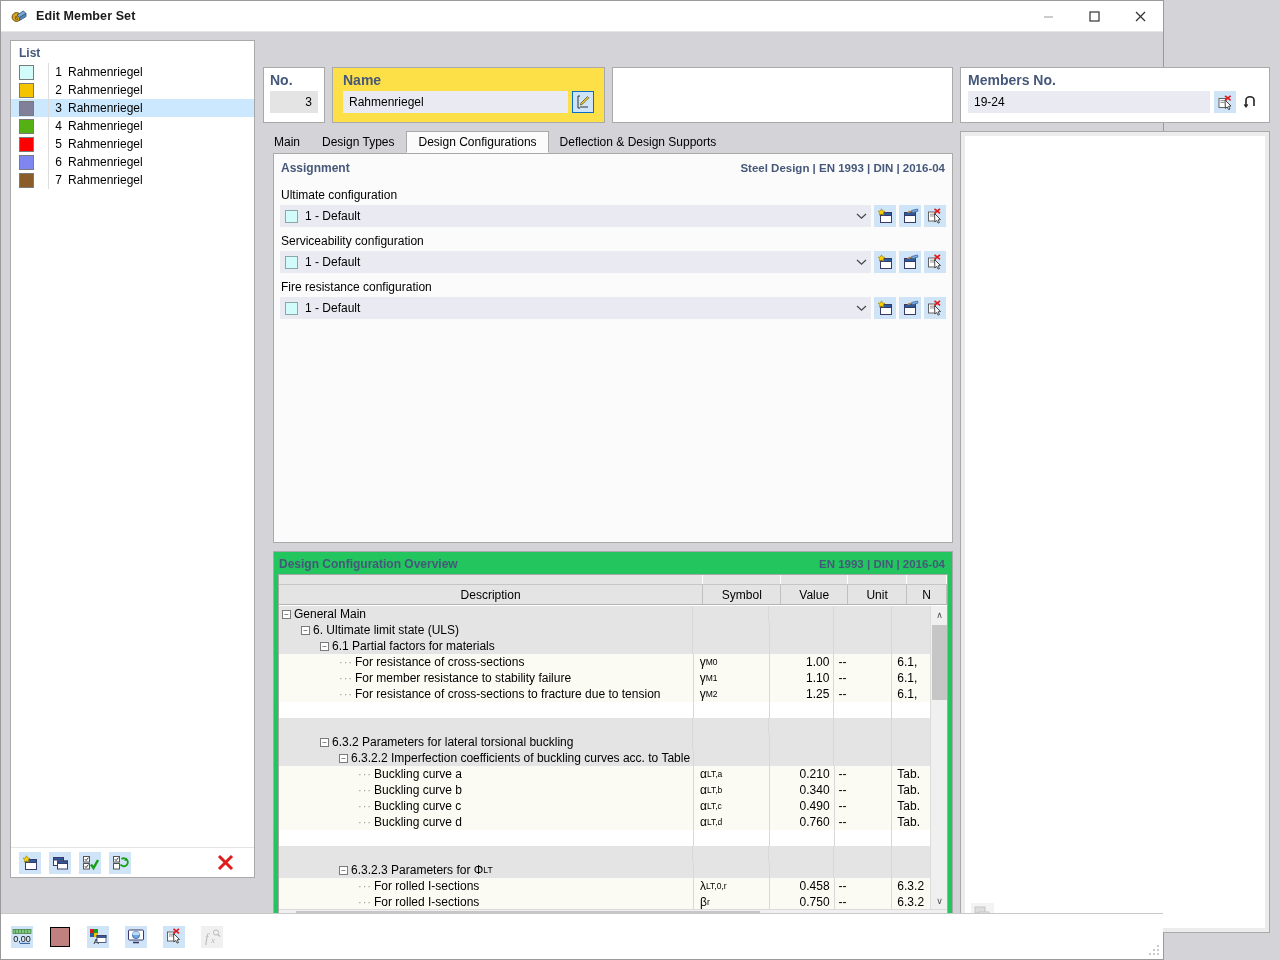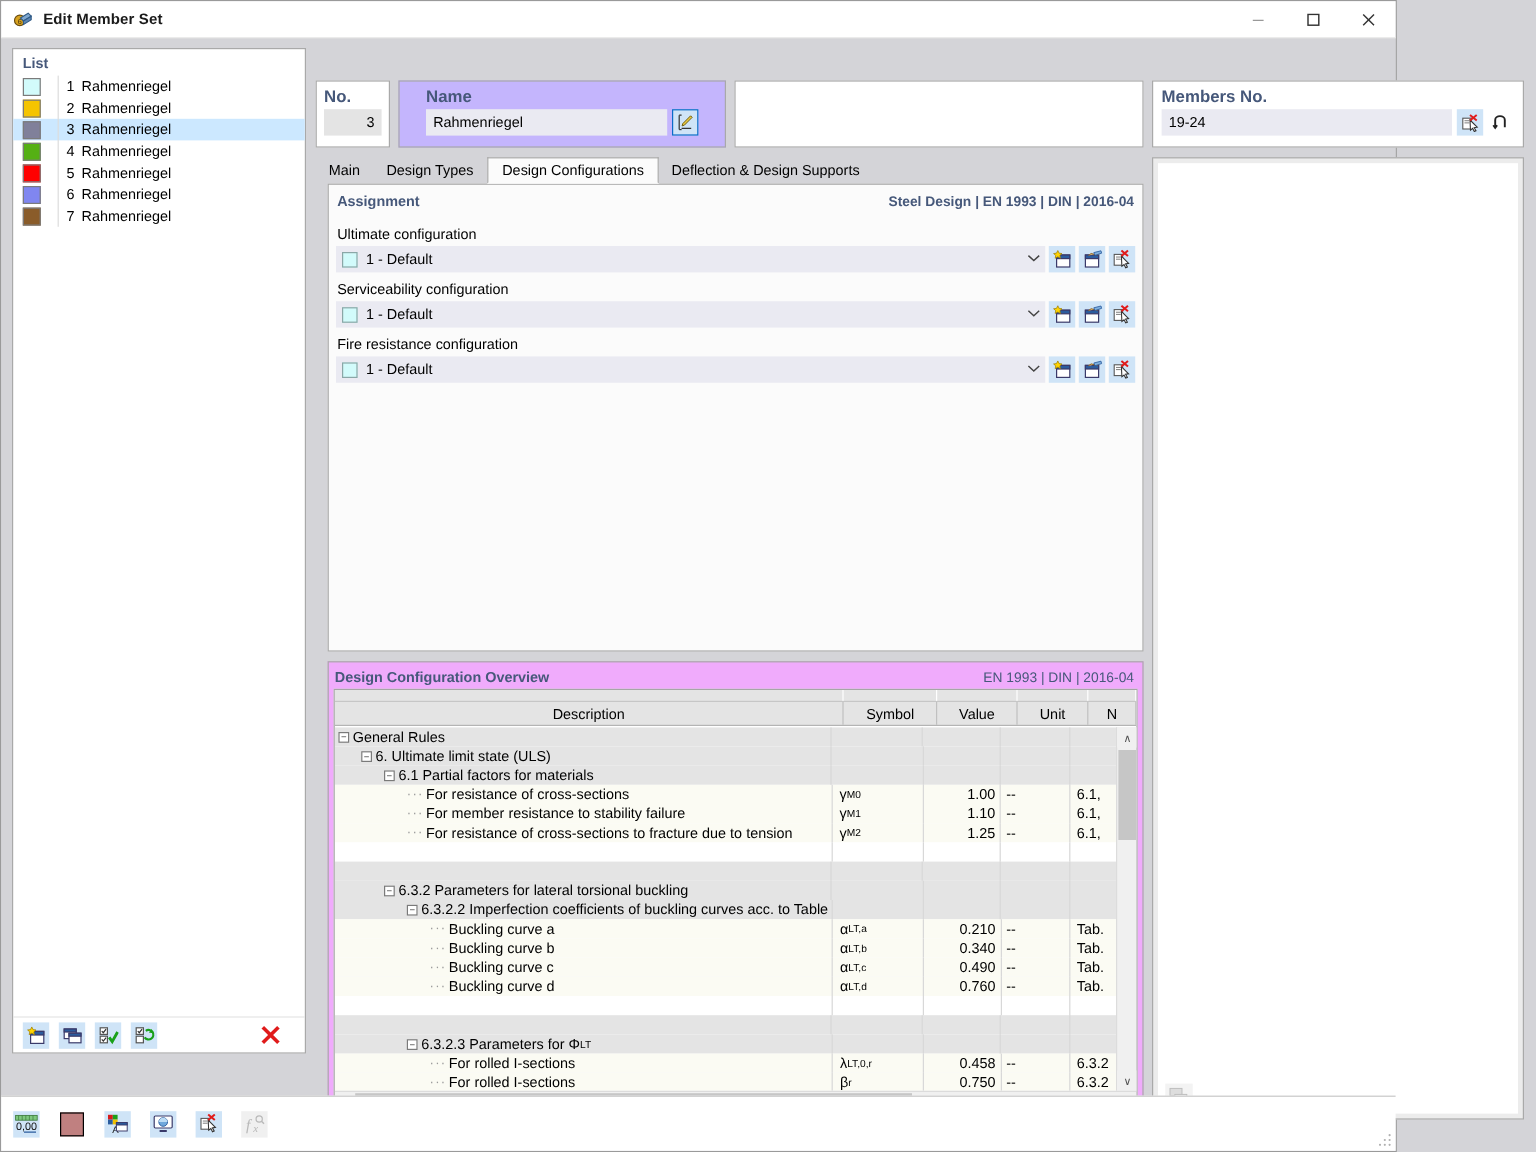--- a/index.html
+++ b/index.html
@@ -108,22 +108,22 @@
   
   .fld-no {
     position: absolute; left: 262px; top: 35px;
     width: 62px; height: 56px;
     background: #fff; border: 1px solid #a9a9a9;
     padding: 4px 6px;
   }
   .fld-name {
     position: absolute; left: 331px; top: 35px;
     width: 273px; height: 56px;
-    background: #c4b5fd; border: 1px solid #a9a9a9;
-    padding: 4px 22px;
+    background: #fde047; border: 1px solid #a9a9a9;
+    padding: 4px 10px;
   }
   .fld-blank {
     position: absolute; left: 611px; top: 35px;
     width: 341px; height: 56px;
     background: #fff; border: 1px solid #a9a9a9;
   }
   .fld-members {
     position: absolute; left: 959px; top: 35px;
     width: 310px; height: 56px;
     background: #fff; border: 1px solid #a9a9a9;
@@ -204,29 +204,29 @@
   .combo .ctext { font-size: 12px; }
   .combo .carrow {
     margin-left: auto;
     font-size: 10px; color: #333;
   }
 
   
   .overview {
     position: absolute; left: 272px; top: 519px;
     width: 680px; height: 382px;
-    background: #f0abfc;
+    background: #22c55e;
     border: 1px solid #a9a9a9;
   }
   .ov-head {
     display: flex; justify-content: space-between; align-items: baseline;
     padding: 5px 7px 5px 5px;
   }
   .ov-title { font-size: 12px; font-weight: bold; color: #46587a; }
-  .ov-std { font-size: 11.5px; font-weight: normal; color: #46587a; }
+  .ov-std { font-size: 11.5px; font-weight: bold; color: #46587a; }
 
   .grid-wrap {
     position: absolute; left: 4px; right: 4px;
     top: 22px; bottom: 4px;
     background: #fff;
     border: 1px solid #a6a6a6;
     overflow: hidden;
   }
   .grid-filterbar {
     height: 10px; background: #e4e4e4;
@@ -660,21 +660,21 @@
             <div class="gh" style="width: 428px;">Description</div>
             <div class="gh" style="width: 79px;">Symbol</div>
             <div class="gh" style="width: 67px;">Value</div>
             <div class="gh" style="width: 60px;">Unit</div>
             <div class="gh" style="width: 40px;">N</div>
           </div>
         <div class="grid-body" id="grid-body">
             <div class="grow group">
               <div class="gc desc" style="width: 428px; padding-left: 3px;">
                 <span class="twisty">−</span>
-                <span>General Rules</span>
+                <span>General Main</span>
               </div>
               <div class="gc sym" style="width: 79px;"></div>
               <div class="gc val" style="width: 67px;"></div>
               <div class="gc unit" style="width: 60px;"></div>
               <div class="gc note" style="width: 40px;"></div>
             </div>
             <div class="grow group">
               <div class="gc desc" style="width: 428px; padding-left: 22px;">
                 <span class="twisty">−</span>
                 <span>6. Ultimate limit state (ULS)</span>

